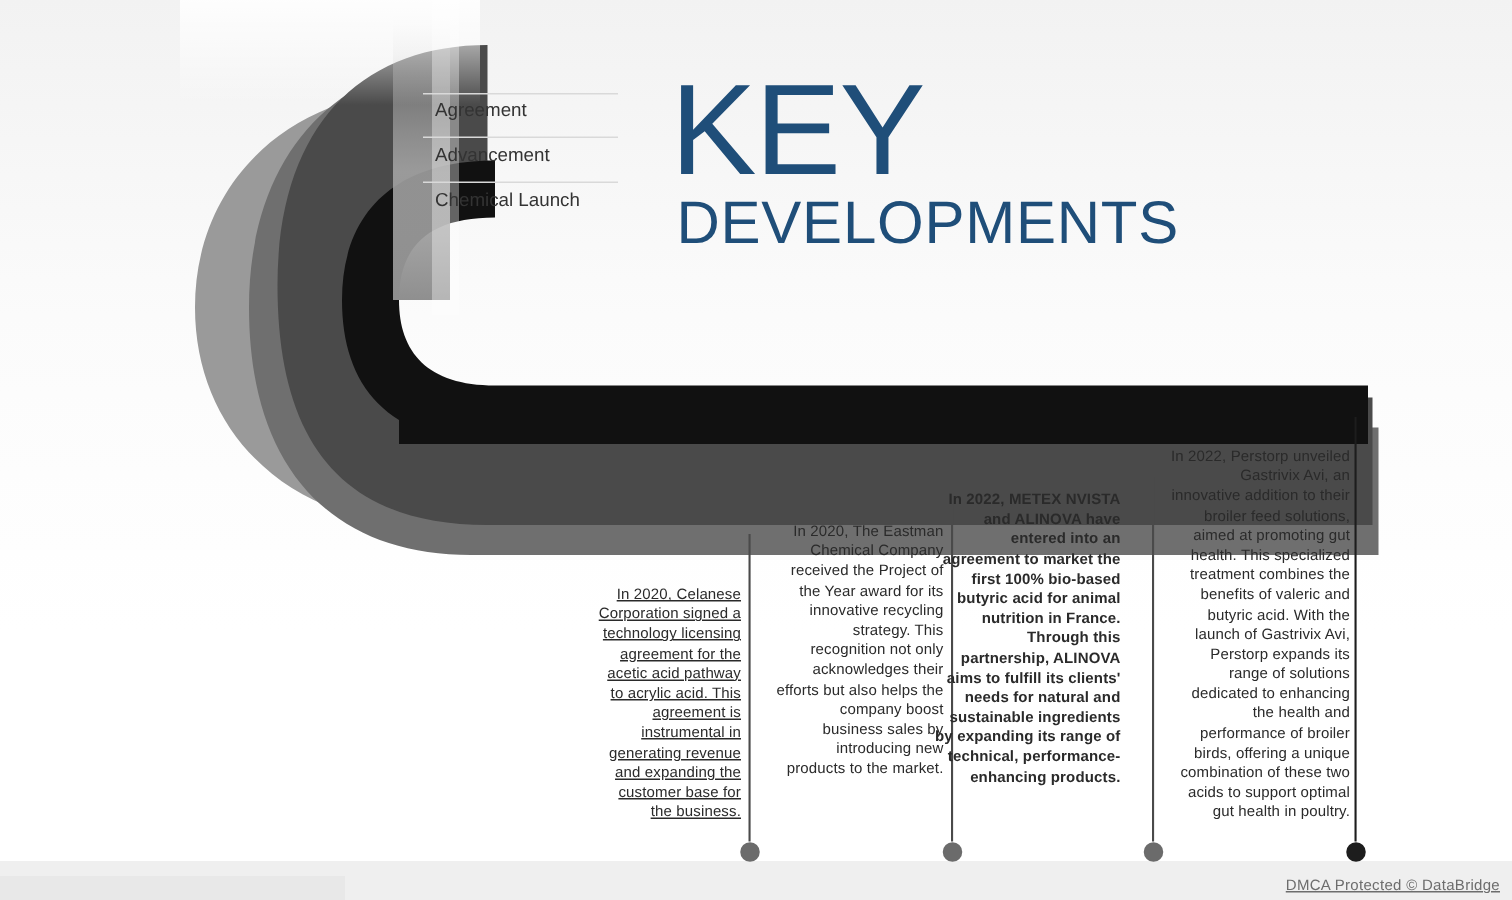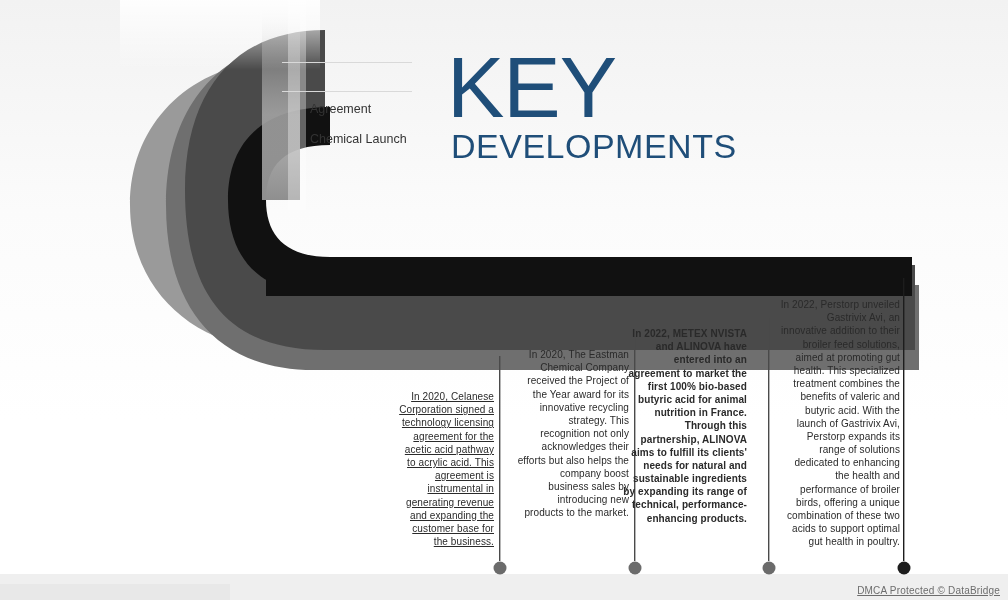--- a/index.html
+++ b/index.html
@@ -58,21 +58,21 @@
   }
   .title-main {
     font-size: 86px;
     line-height: 0.92;
     letter-spacing: -1px;
     color: #1f4e79;
     font-weight: 400;
     font-family: "Liberation Sans", sans-serif;
   }
   .title-sub {
-    font-size: 34px;
+    font-size: 40px;
     line-height: 1;
     color: #1f4e79;
     letter-spacing: 0.5px;
     margin-top: 2px;
     padding-left: 4px;
     font-weight: 400;
   }
 
   
   .legend {
@@ -80,26 +80,25 @@
     left: 282px;
     top: 62px;
     width: 130px;
   }
   .legend-item {
     position: relative;
     height: 30px;
   }
   .legend-label {
     position: absolute;
-    left: 28px;
+    left: 8px;
     top: 4px;
     font-size: 12.5px;
     color: #333333;
     white-space: nowrap;
-    margin-top: 36px;
   }
   .legend-sep {
     position: absolute;
     left: 0;
     right: 0;
     bottom: 0;
     height: 1px;
     background: #d9d9d9;
   }
   .legend-sep.first-line {
@@ -203,20 +202,24 @@
     <circle cx="904" cy="568" r="6.5" fill="#1d1d1d"></circle>
   </svg>
 
   <div class="legend">
     <div class="legend-item">
       <div class="legend-sep first-line"></div>
       <div class="legend-label">Agreement</div>
       <div class="legend-sep"></div>
     </div>
     <div class="legend-item">
+      <div class="legend-label">Advancement</div>
+      <div class="legend-sep"></div>
+    </div>
+    <div class="legend-item">
       <div class="legend-label">Chemical Launch</div>
     </div>
   </div>
 
   <div class="title-block">
     <div class="title-main">KEY</div>
     <div class="title-sub">DEVELOPMENTS</div>
   </div>
 
   <div class="callout" style="left:398px; top:390px; width:96px;text-decoration:underline;">In 2020, Celanese Corporation signed a technology licensing agreement for the acetic acid pathway to acrylic acid. This agreement is instrumental in generating revenue and expanding the customer base for the business.</div>

